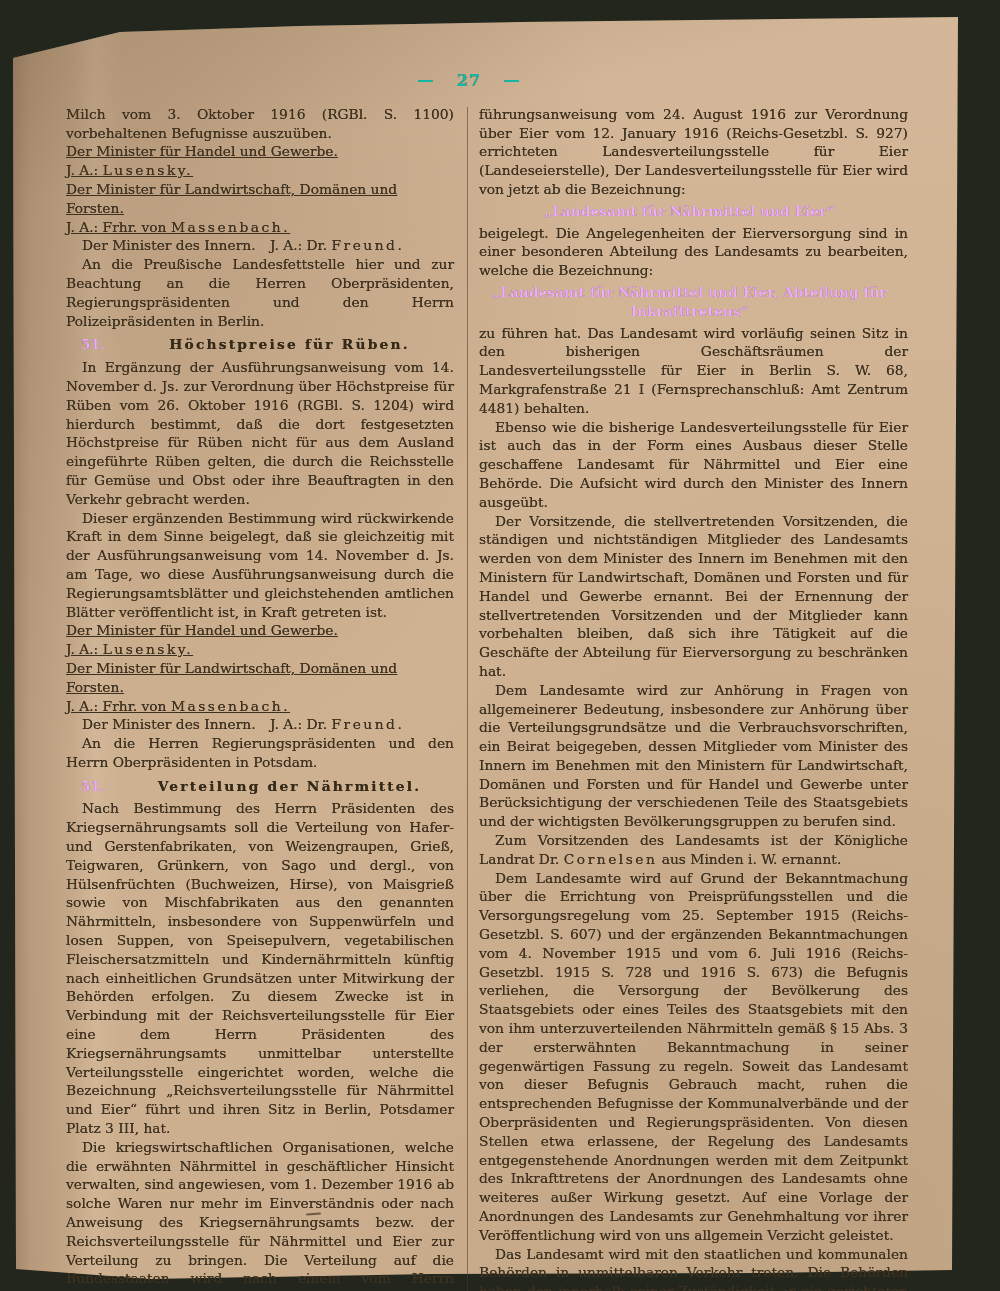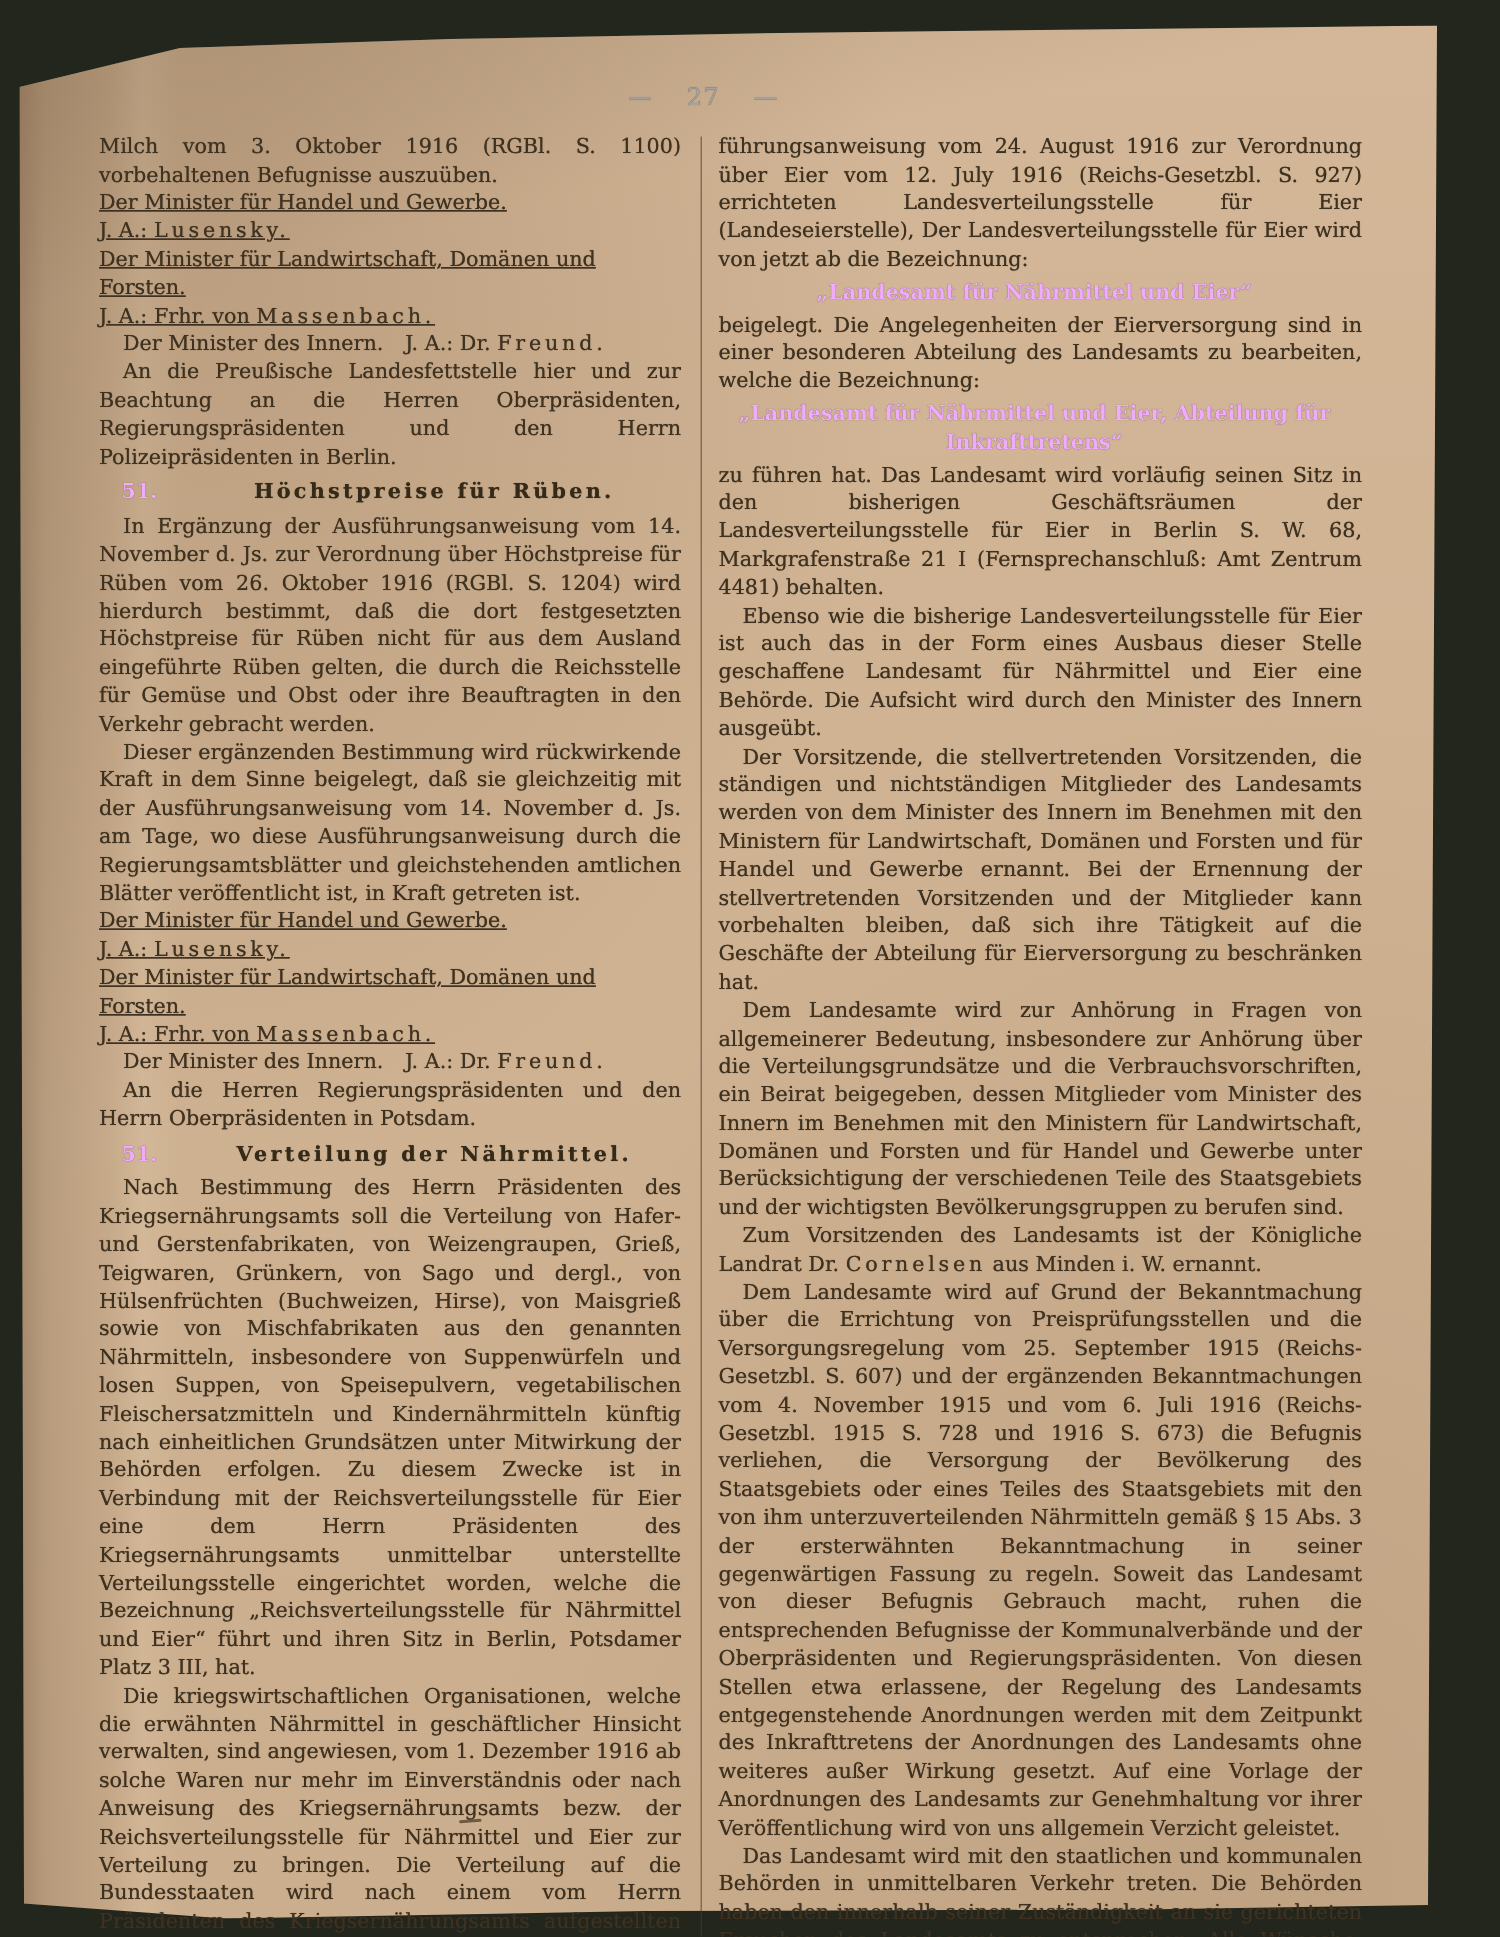--- a/index.html
+++ b/index.html
@@ -20,24 +20,24 @@
       radial-gradient(ellipse at 85% 95%, rgba(90,62,36,0.10), transparent 45%),
       linear-gradient(to bottom, #d3b798 0%, #cfb393 38%, #cbae8d 100%);
   }
   .content{
     position:absolute;left:66px;top:56px;width:842px;
     color:#3e3120;
     font-size:13.8px;line-height:18.8px;
     text-shadow:0 0 0.5px rgba(62,49,32,0.85);
   }
   .pageno{
-    text-align:center;font-weight:normal;font-size:16px;
+    text-align:center;font-weight:bold;font-size:16px;
     word-spacing:16px;letter-spacing:1px;
     transform:translateX(-18px);
-    margin-bottom:14px;color:#a3a3a3;
+    margin-bottom:14px;color:#14b8a6;margin-top:16px;
   }
   .cols{display:flex;align-items:stretch;}
   .col-left{width:388px;}
   .divider{width:0;border-left:1.5px solid rgba(72,56,36,0.55);margin:2px 11px 6px 13px;}
   .col-right{flex:1;}
   .p{text-align:justify;text-indent:16px;margin:0;}
   .p.cont{text-indent:0;}
   .line{margin:0;}
   .line.ind{padding-left:16px;}
   .c{text-align:left;margin:0;text-decoration:underline;}
@@ -110,21 +110,21 @@
           <span class="sec-title">Verteilung der Nährmittel.</span>
         </div>
         <p class="p">Nach Bestimmung des Herrn Präsidenten des Kriegsernährungsamts soll die Verteilung von Hafer- und Gerstenfabrikaten, von Weizengraupen, Grieß, Teigwaren, Grünkern, von Sago und dergl., von Hülsenfrüchten (Buchweizen, Hirse), von Maisgrieß sowie von Mischfabrikaten aus den genannten Nährmitteln, insbesondere von Suppenwürfeln und losen Suppen, von Speisepulvern, vegetabilischen Fleischersatzmitteln und Kindernährmitteln künftig nach einheitlichen Grundsätzen unter Mitwirkung der Behörden erfolgen. Zu diesem Zwecke ist in Verbindung mit der Reichsverteilungsstelle für Eier eine dem Herrn Präsidenten des Kriegsernährungsamts unmittelbar unterstellte Verteilungsstelle eingerichtet worden, welche die Bezeichnung „Reichsverteilungsstelle für Nährmittel und Eier“ führt und ihren Sitz in Berlin, Potsdamer Platz 3 III, hat.</p>
         <p class="p">Die kriegswirtschaftlichen Organisationen, welche die erwähnten Nährmittel in geschäftlicher Hinsicht verwalten, sind angewiesen, vom 1. Dezember 1916 ab solche Waren nur mehr im Einverständnis oder nach Anweisung des Kriegsernährungsamts bezw. der Reichsverteilungsstelle für Nährmittel und Eier zur Verteilung zu bringen. Die Verteilung auf die Bundesstaaten wird nach einem vom Herrn Präsidenten des Kriegsernährungsamts aufgestellten Verteilungsschlüssel erfolgen.</p>
 
       </div>
 
       <div class="divider"></div>
 
       <div class="col-right">
-        <p class="p cont">führungsanweisung vom 24. August 1916 zur Verordnung über Eier vom 12. July 1916 (Reichs-Gesetzbl. S. 927) errichteten Landesverteilungsstelle für Eier (Landeseierstelle), Der Landesverteilungsstelle für Eier wird von jetzt ab die Bezeichnung:</p>
+        <p class="p cont">führungsanweisung vom 24. August 1916 zur Verordnung über Eier vom 12. January 1916 (Reichs-Gesetzbl. S. 927) errichteten Landesverteilungsstelle für Eier (Landeseierstelle), Der Landesverteilungsstelle für Eier wird von jetzt ab die Bezeichnung:</p>
         <div class="subhead">„Landesamt für Nährmittel und Eier“</div>
         <p class="p cont">beigelegt. Die Angelegenheiten der Eierversorgung sind in einer besonderen Abteilung des Landesamts zu bearbeiten, welche die Bezeichnung:</p>
         <div class="subhead">„Landesamt für Nährmittel und Eier, Abteilung für Inkrafttretens“</div>
         <p class="p cont">zu führen hat. Das Landesamt wird vorläufig seinen Sitz in den bisherigen Geschäftsräumen der Landesverteilungsstelle für Eier in Berlin S. W. 68, Markgrafenstraße 21 I (Fernsprechanschluß: Amt Zentrum 4481) behalten.</p>
         <p class="p">Ebenso wie die bisherige Landesverteilungsstelle für Eier ist auch das in der Form eines Ausbaus dieser Stelle geschaffene Landesamt für Nährmittel und Eier eine Behörde. Die Aufsicht wird durch den Minister des Innern ausgeübt.</p>
         <p class="p">Der Vorsitzende, die stellvertretenden Vorsitzenden, die ständigen und nichtständigen Mitglieder des Landesamts werden von dem Minister des Innern im Benehmen mit den Ministern für Landwirtschaft, Domänen und Forsten und für Handel und Gewerbe ernannt. Bei der Ernennung der stellvertretenden Vorsitzenden und der Mitglieder kann vorbehalten bleiben, daß sich ihre Tätigkeit auf die Geschäfte der Abteilung für Eierversorgung zu beschränken hat.</p>
         <p class="p">Dem Landesamte wird zur Anhörung in Fragen von allgemeinerer Bedeutung, insbesondere zur Anhörung über die Verteilungsgrundsätze und die Verbrauchsvorschriften, ein Beirat beigegeben, dessen Mitglieder vom Minister des Innern im Benehmen mit den Ministern für Landwirtschaft, Domänen und Forsten und für Handel und Gewerbe unter Berücksichtigung der verschiedenen Teile des Staatsgebiets und der wichtigsten Bevölkerungsgruppen zu berufen sind.</p>
         <p class="p">
           <span>Zum Vorsitzenden des Landesamts ist der Königliche Landrat Dr.</span>
           <span class="gsp">Cornelsen</span>

